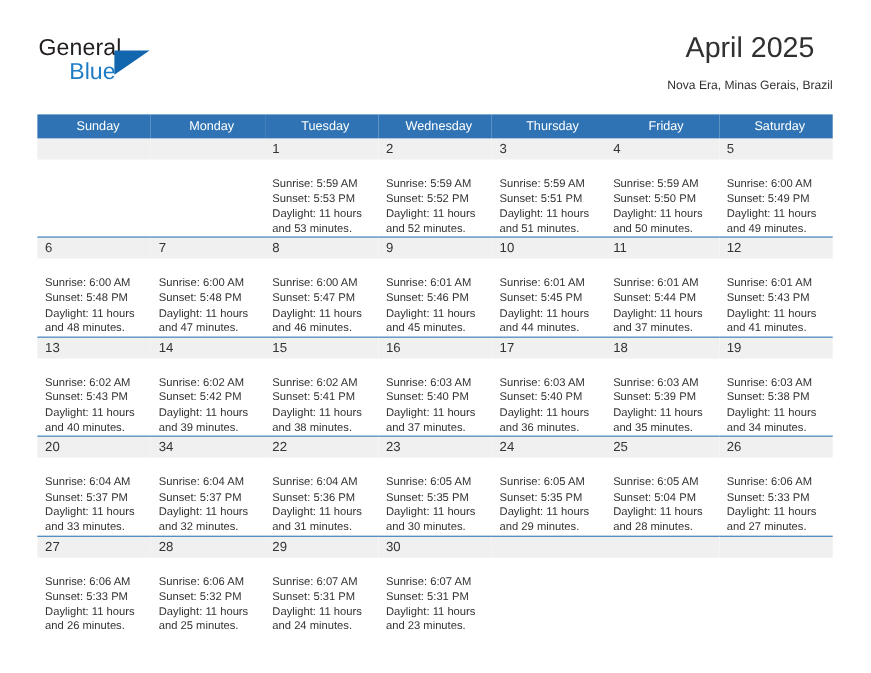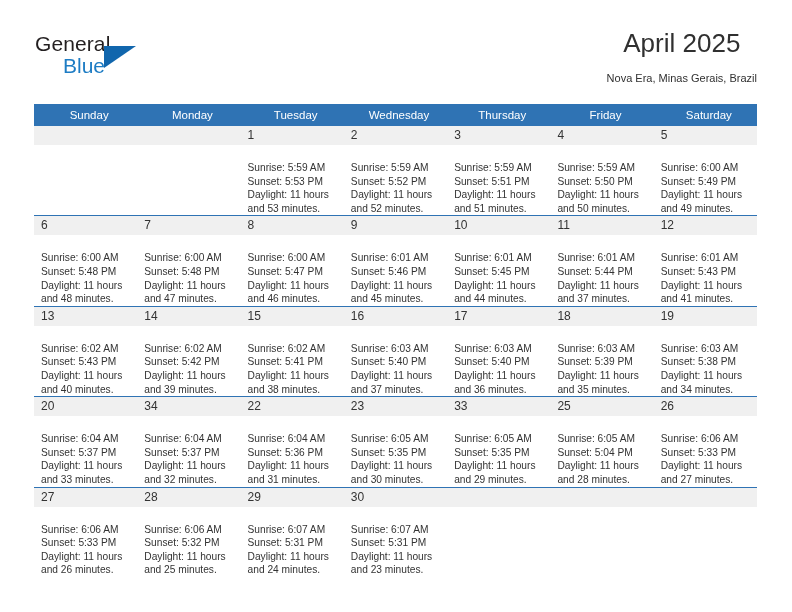--- a/index.html
+++ b/index.html
@@ -395,21 +395,21 @@
         <td>
           <div class="daynum-band">23</div>
           <div class="cell-body">
             <div>Sunrise: 6:05 AM</div>
             <div>Sunset: 5:35 PM</div>
             <div>Daylight: 11 hours</div>
             <div>and 30 minutes.</div>
           </div>
         </td>
         <td>
-          <div class="daynum-band">33</div>
+          <div class="daynum-band">24</div>
           <div class="cell-body">
             <div>Sunrise: 6:05 AM</div>
             <div>Sunset: 5:35 PM</div>
             <div>Daylight: 11 hours</div>
             <div>and 29 minutes.</div>
           </div>
         </td>
         <td>
           <div class="daynum-band">25</div>
           <div class="cell-body">

